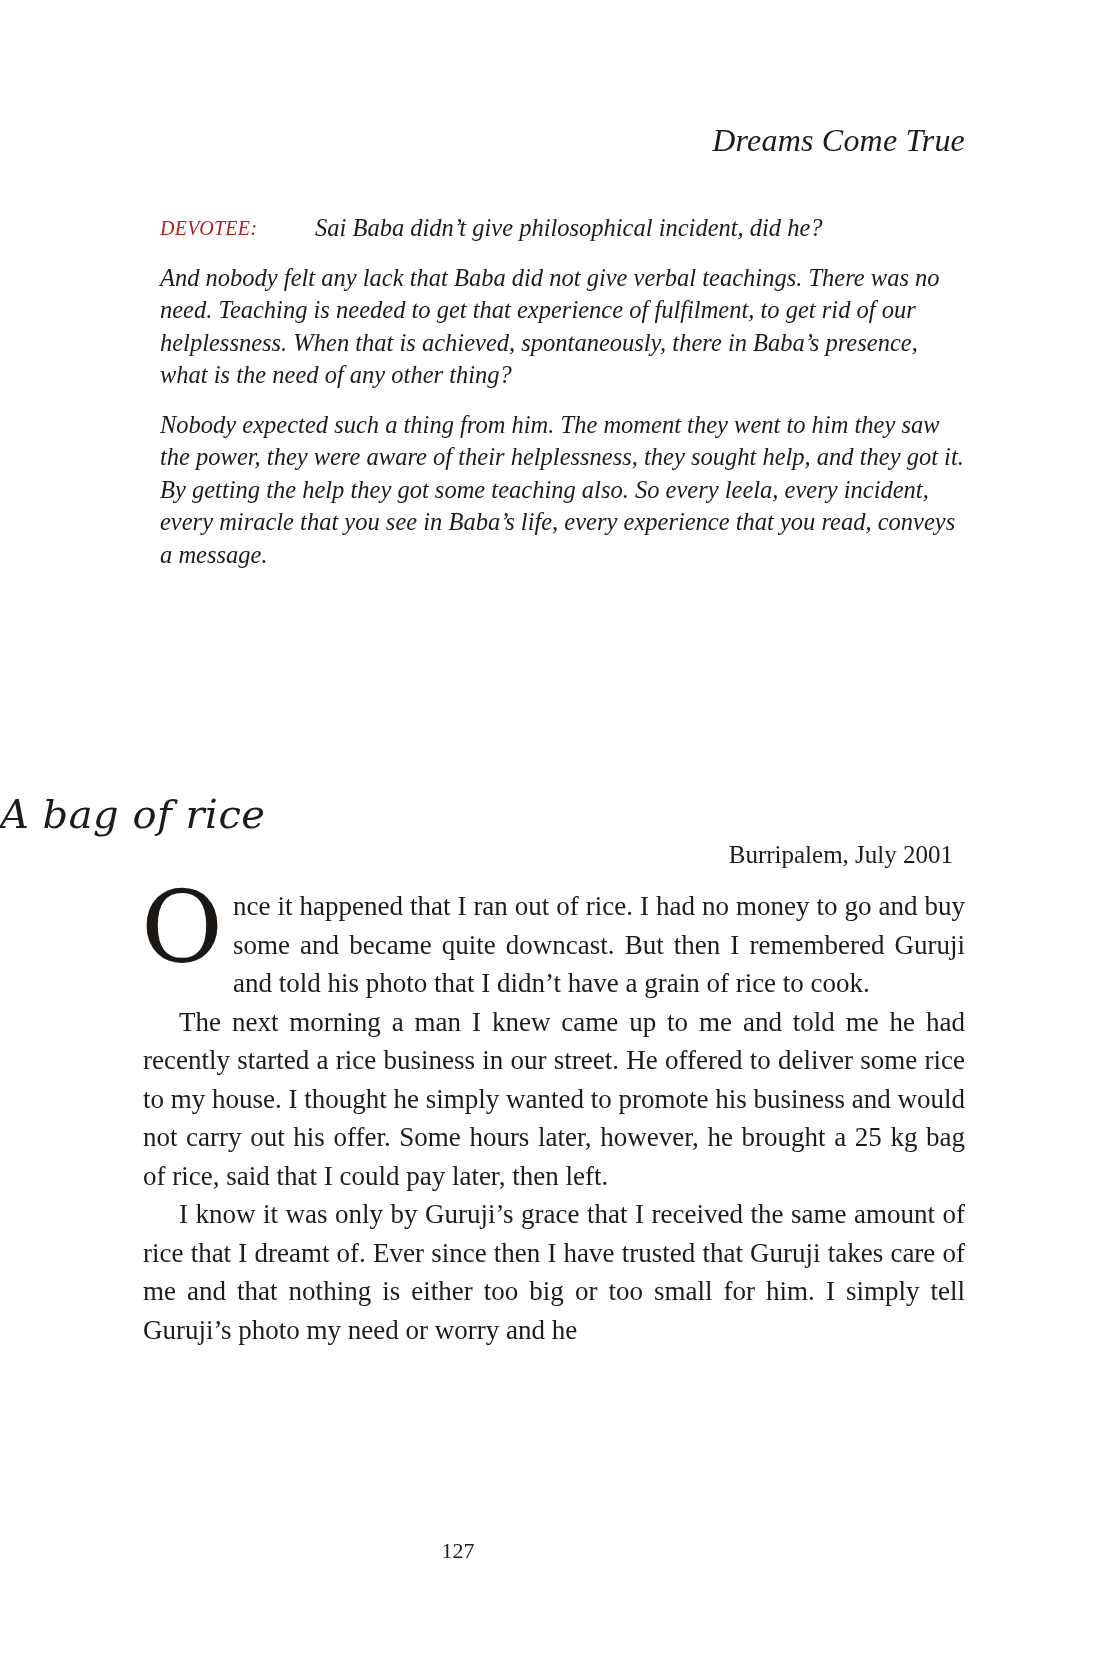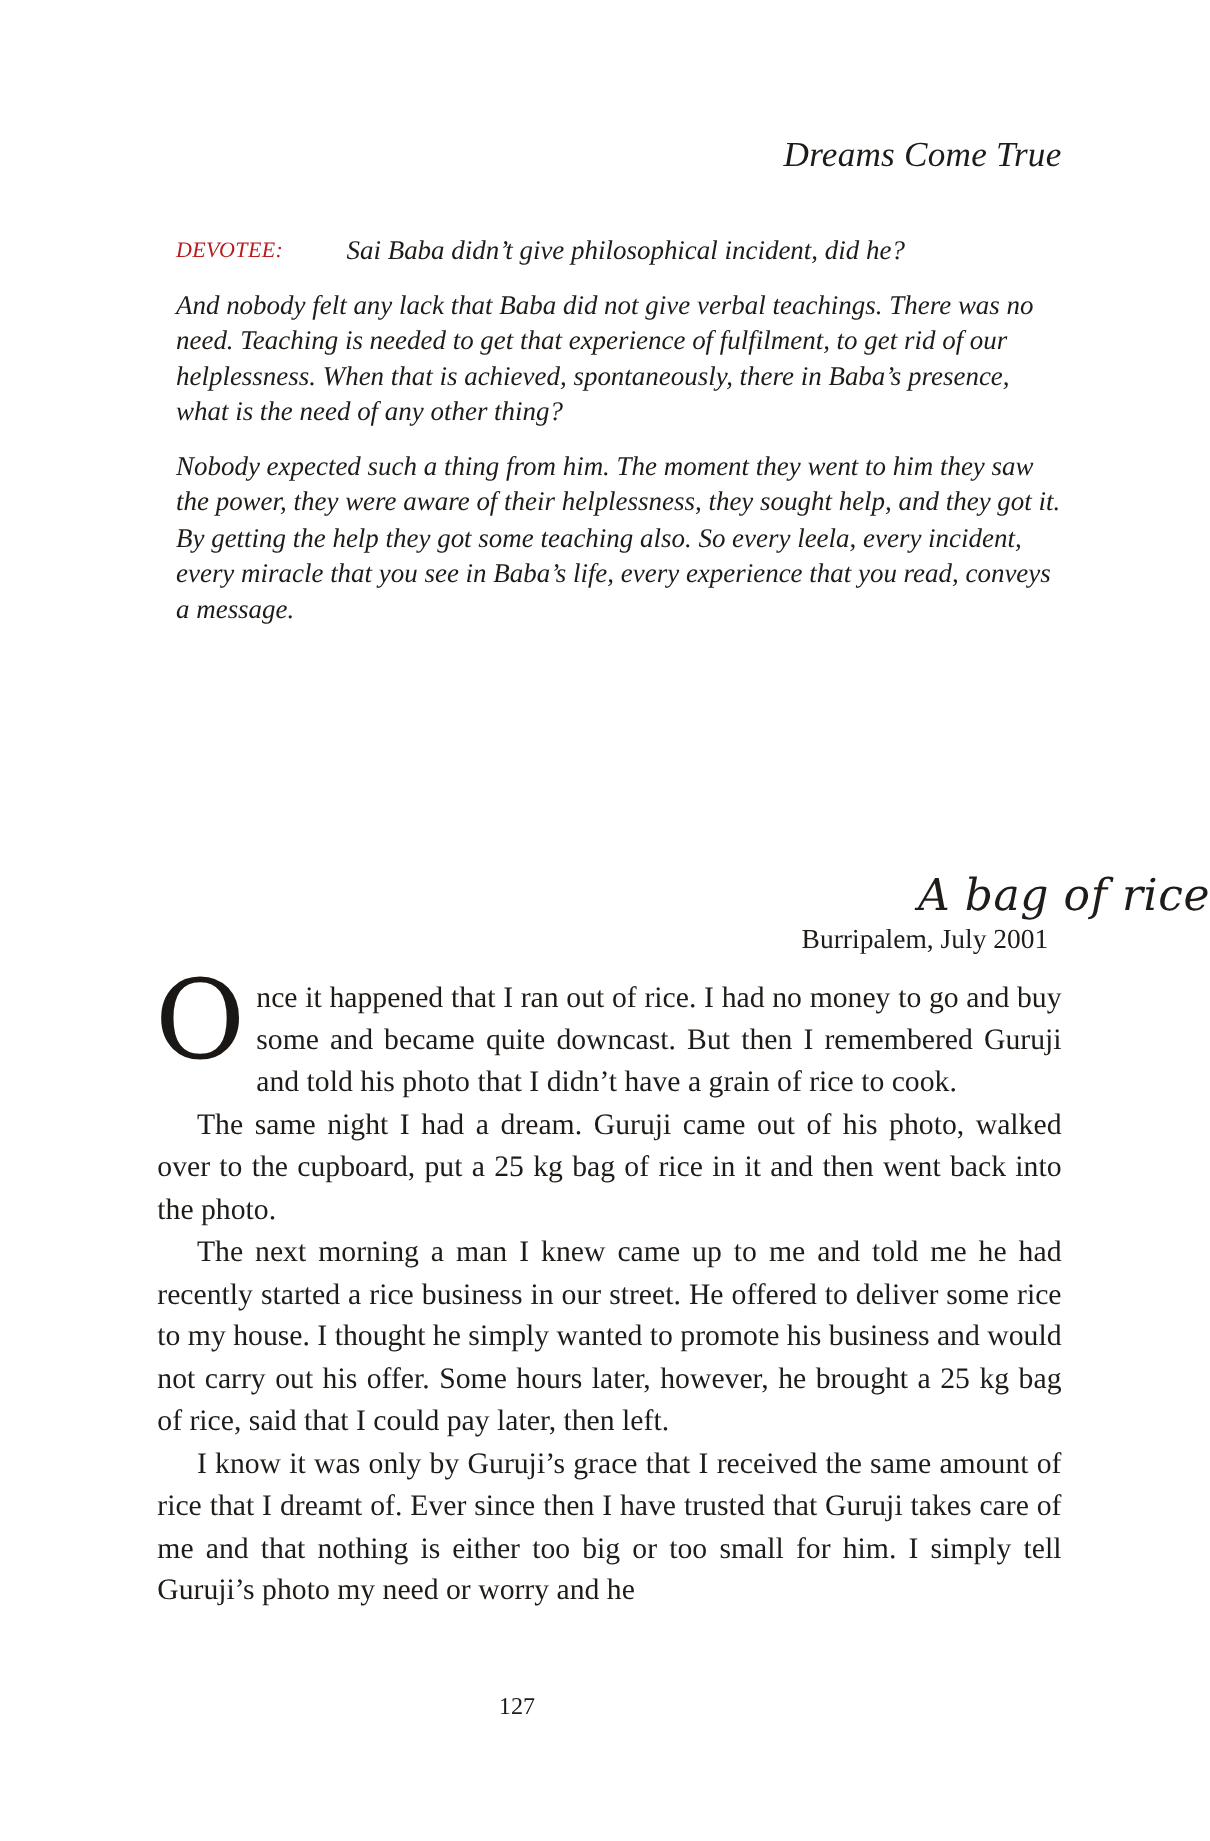--- a/index.html
+++ b/index.html
@@ -52,21 +52,21 @@
       line-height: 32.5px;
     }
     .speech p:last-child {
       margin-bottom: 0;
     }
     .story-title {
       position: absolute;
       left: 0;
       width: 1100px;
       top: 758px;
-      text-align: right;
+      text-align: left;
       font-family: "DejaVu Serif", serif;
       font-style: italic;
       font-size: 40px;
       font-weight: normal;
       letter-spacing: 0.5px;
       color: #1e1b18;
     }
     .dateline {
       position: absolute;
       right: 147px;
@@ -94,21 +94,21 @@
       float: left;
       font-size: 100px;
       line-height: 74px;
       height: 74px;
       margin: 4px 10px 0 -2px;
       font-family: "DejaVu Serif", serif;
       color: #1a1714;
     }
     .page-number {
       position: absolute;
-      left: 12px;
+      left: 0;
       width: 916px;
       top: 1538px;
       text-align: center;
       font-size: 22px;
     }
   </style>
 </head>
 <body>
 
 <div class="running-head">Dreams Come True</div>
@@ -127,18 +127,17 @@
     </div>
   </div>
 </div>
 
 <h2 class="story-title">A bag of rice</h2>
 
 <div class="dateline">Burripalem, July 2001</div>
 
 <div class="body-text">
   <p class="first"><span class="drop-cap">O</span><span>nce it happened that I ran out of rice. I had no money to go and buy some and became quite downcast. But then I remembered Guruji and told his photo that I didn’t have a grain of rice to cook.</span></p>
-  <p>The same night I had a dream. Guruji came out of his photo, walked over to the cupboard, put a 25 kg bag of rice in it and then went back into the photo.</p>
   <p>The next morning a man I knew came up to me and told me he had recently started a rice business in our street. He offered to de­liver some rice to my house. I thought he simply wanted to promote his business and would not carry out his offer. Some hours later, however, he brought a 25 kg bag of rice, said that I could pay later, then left.</p>
   <p>I know it was only by Guruji’s grace that I received the same amount of rice that I dreamt of. Ever since then I have trusted that Guruji takes care of me and that nothing is either too big or too small for him. I simply tell Guruji’s photo my need or worry and he</p>
 </div>
 
 <div class="page-number">127</div>
 
 </body></html>

